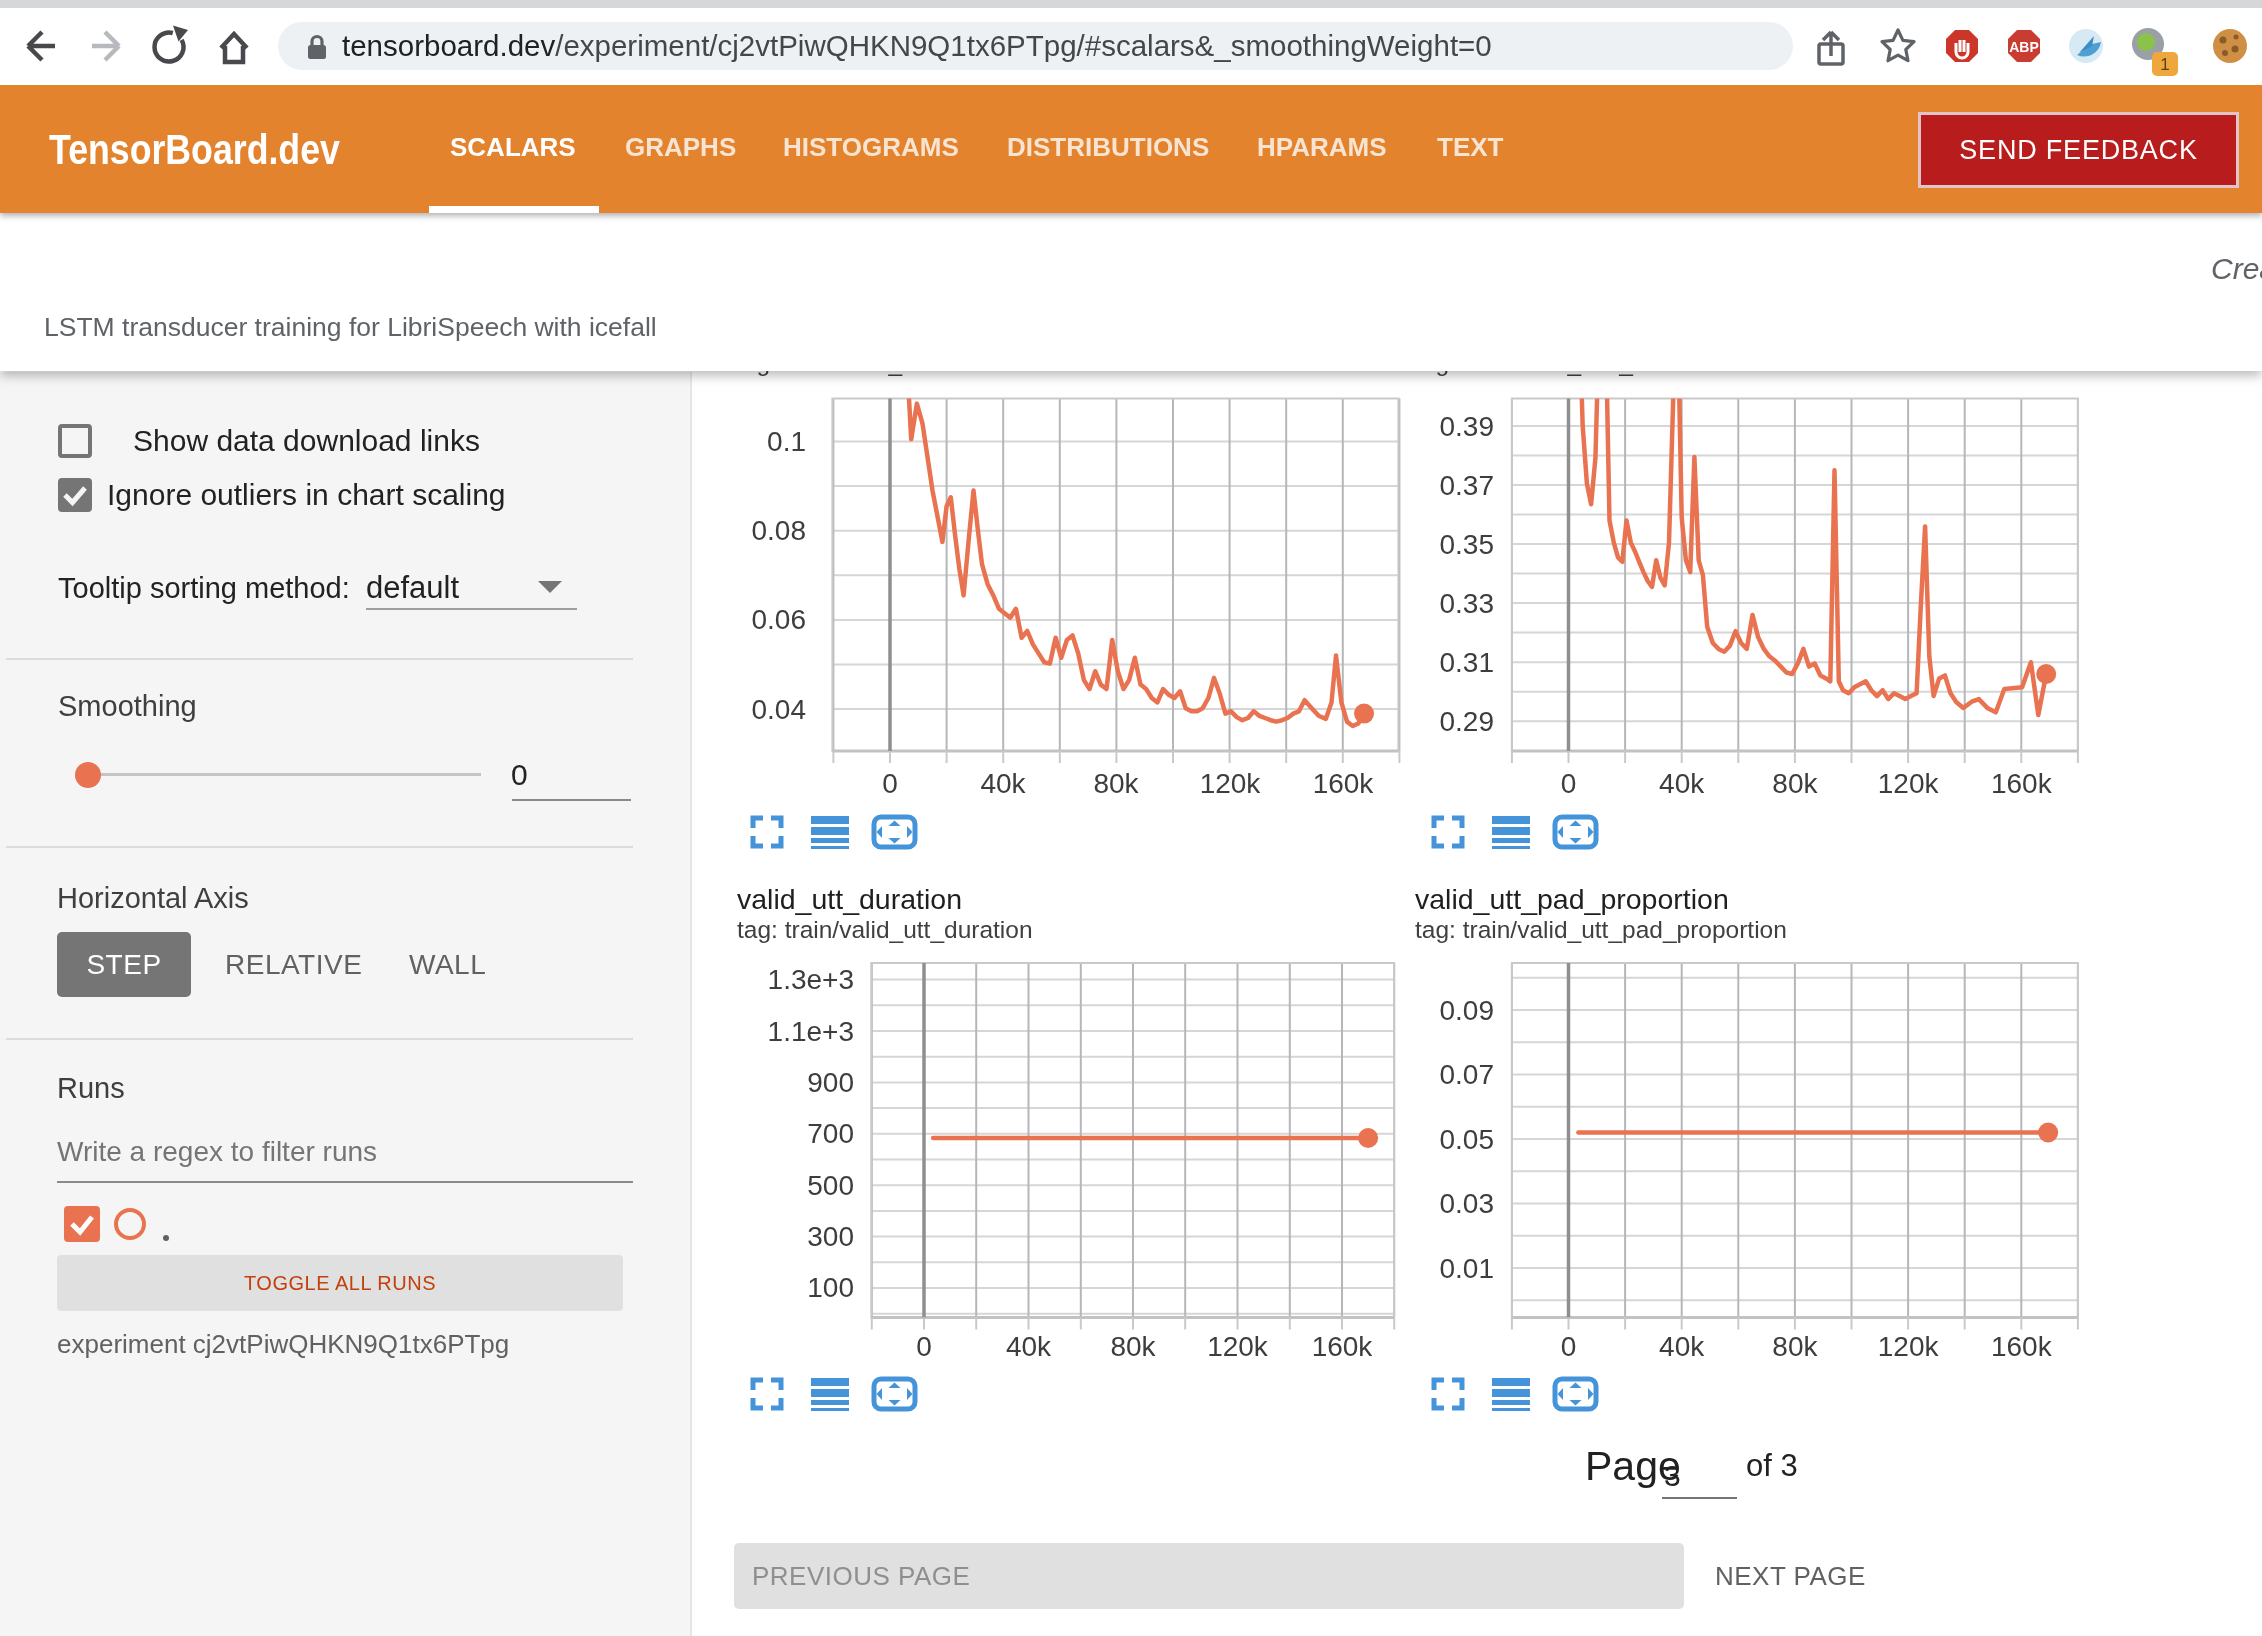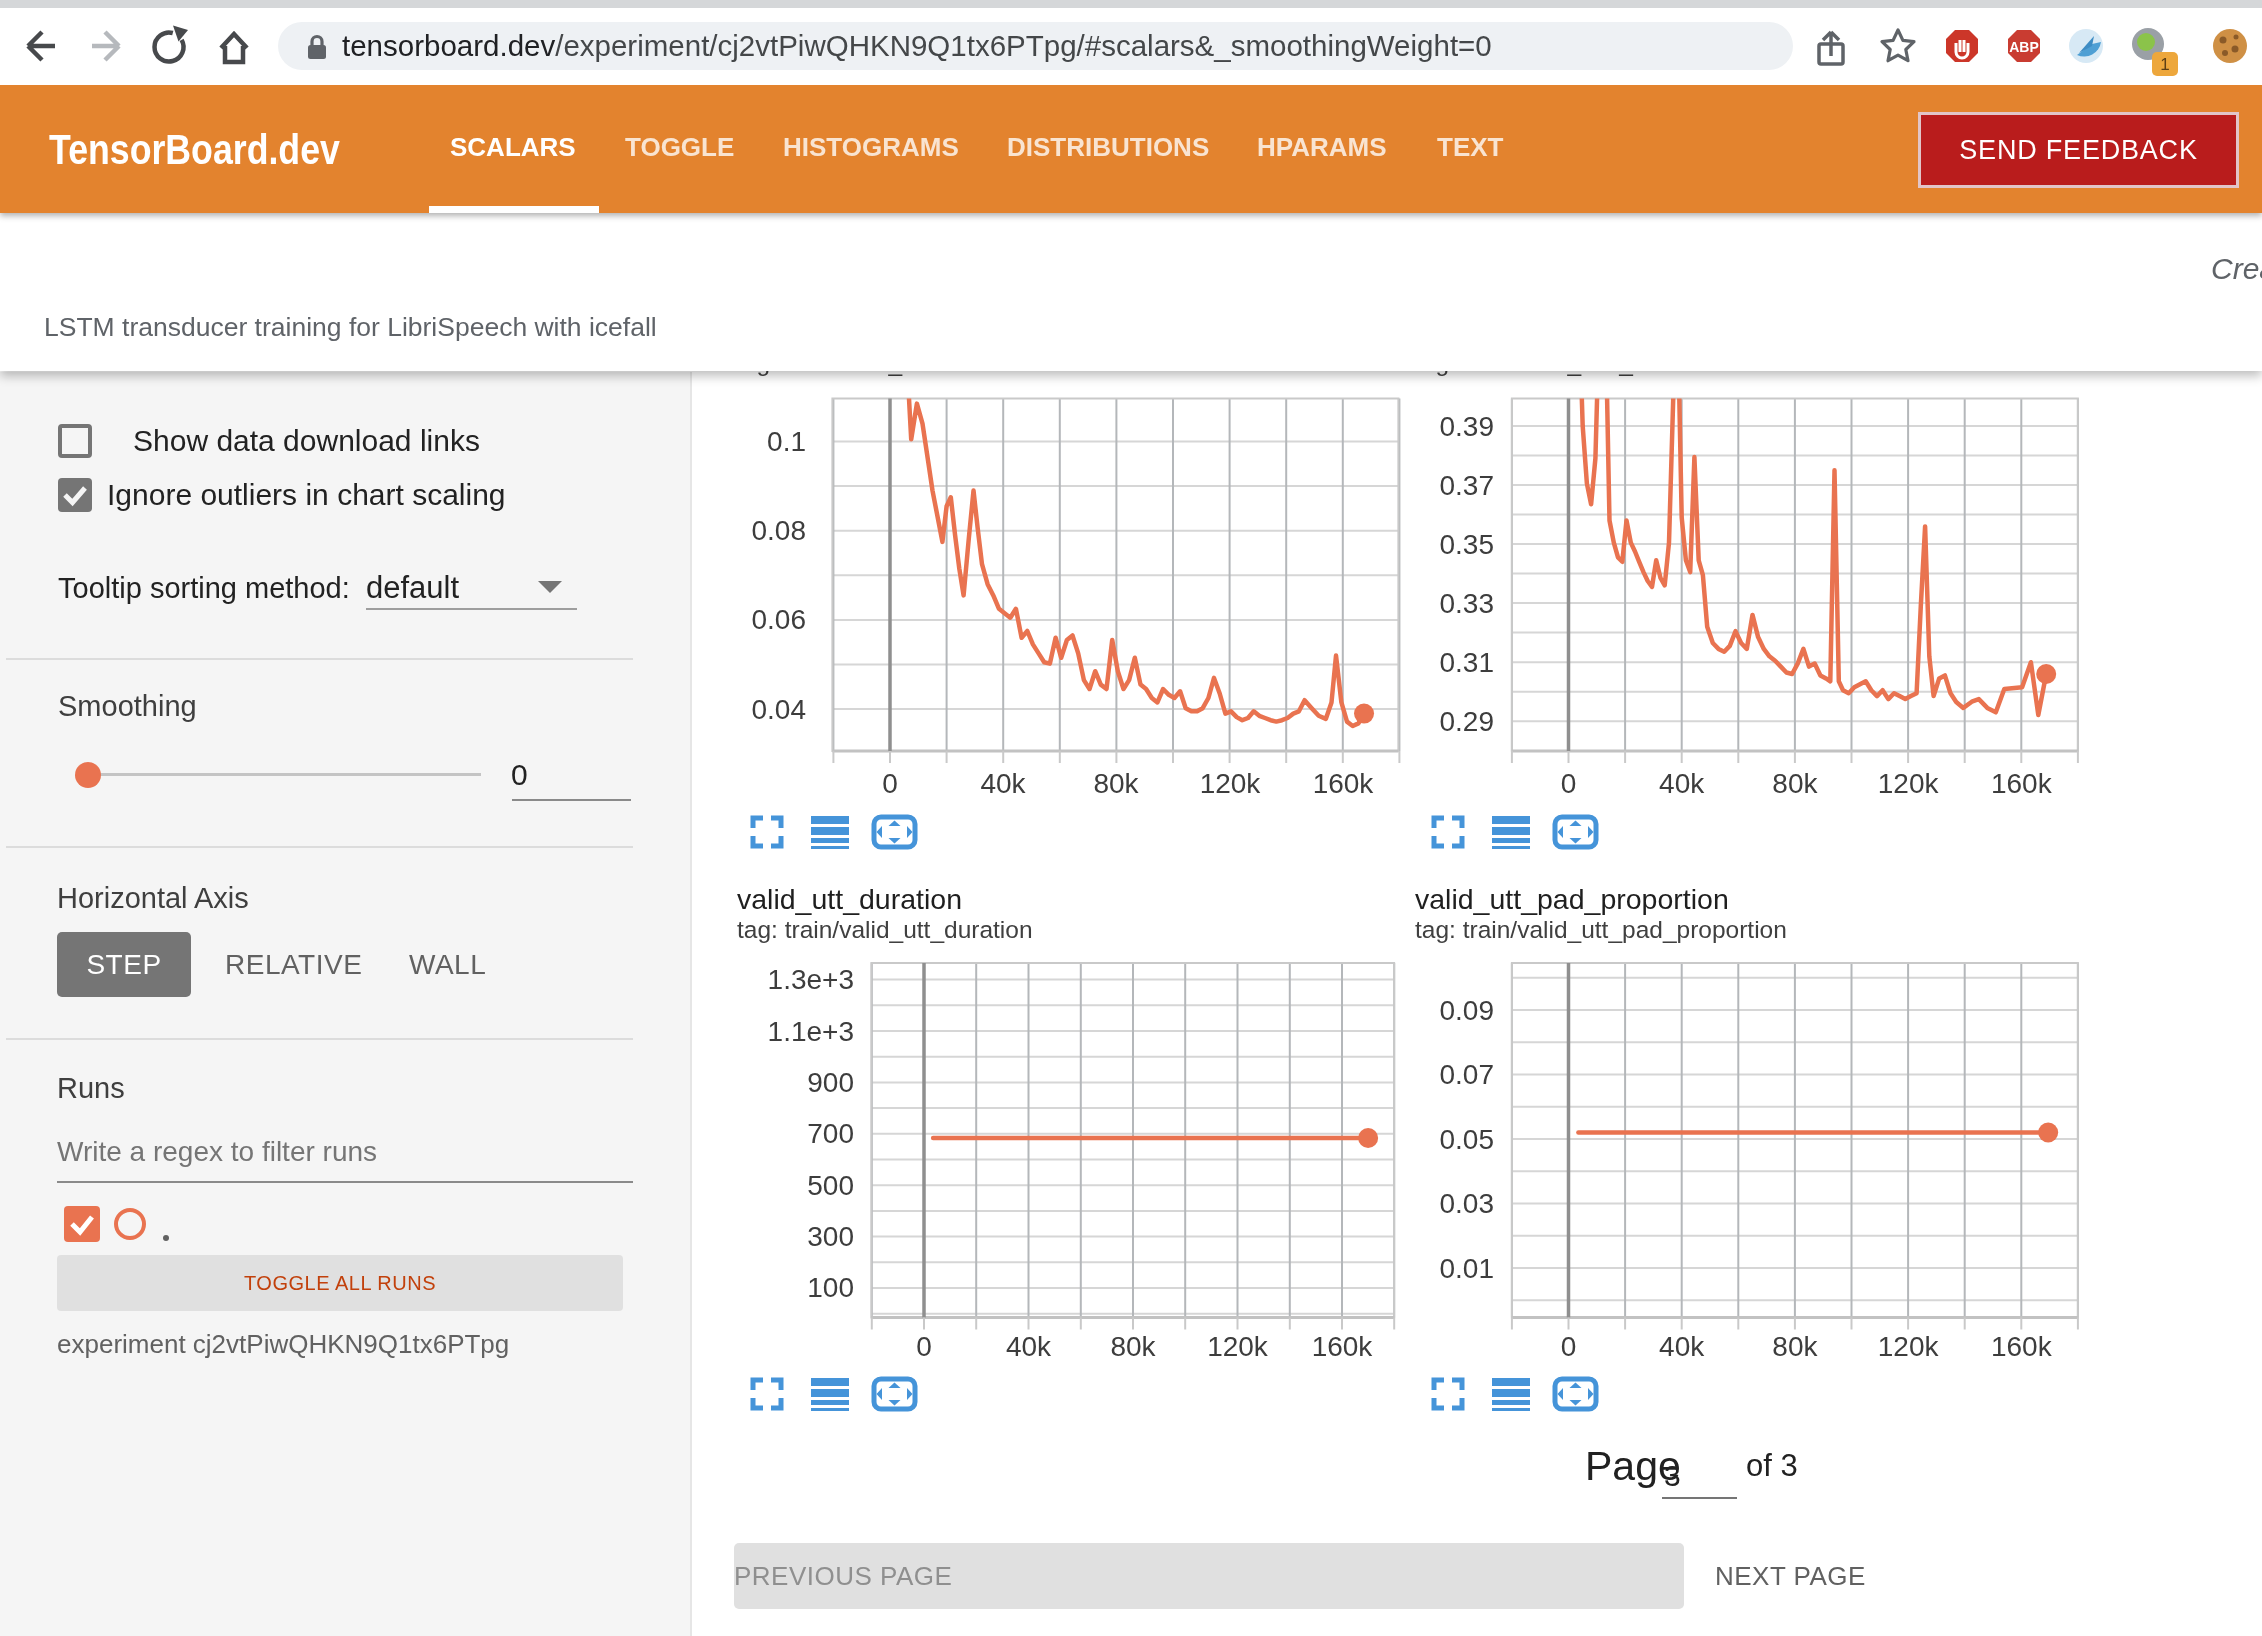--- a/index.html
+++ b/index.html
@@ -252,21 +252,21 @@
 <polygon points="1569.5,1400 1581.5,1400 1575.5,1405.5" fill="#4594d9"></polygon>
 <polygon points="1563,1388 1563,1400 1557.5,1394" fill="#4594d9"></polygon>
 <polygon points="1588,1388 1588,1400 1593.5,1394" fill="#4594d9"></polygon>
 </svg>
 <div class="a" style="left:690px;top:372px;width:2px;height:1264px;background:#e6e6e6;z-index:2"></div>
 <div class="a ct" style="left:1585px;top:1448px;height:36px;font-size:41px;color:#212121;z-index:1">Page</div>
 <div class="a ct" style="left:1664px;top:1458px;height:36px;font-size:30px;color:#212121;z-index:1">3</div>
 <div class="a" style="left:1662px;top:1497px;width:75px;height:2px;background:#757575;z-index:1"></div>
 <div class="a ct" style="left:1746px;top:1448px;height:36px;font-size:31px;color:#212121;z-index:1">of 3</div>
 <div class="a ct" style="left:734px;top:1543px;width:950px;height:66px;background:#e0e0e0;border-radius:5px;z-index:1">
-    <span style="font-size:26px;color:#8f8f8f;letter-spacing:0.5px">PREVIOUS PAGE</span>
+    <span style="margin-left:18px;font-size:26px;color:#8f8f8f;letter-spacing:0.5px">PREVIOUS PAGE</span>
   </div>
 <div class="a ct" style="left:1715px;top:1543px;height:66px;font-size:26px;color:#616161;letter-spacing:0.5px;z-index:1">NEXT PAGE</div>
 <div class="a" style="left:0;top:372px;width:690px;height:1264px;background:#f5f5f5;z-index:2"></div>
 <div class="a" style="z-index:3;left:58px;top:424px;width:26px;height:26px;border:4px solid #757575;border-radius:4px;background:#f5f5f5;"></div>
 <div class="a ct" style="z-index:3;left:107px;top:423px;height:36px;font-size:30px;color:#222;margin-left:26px;">Show data download links</div>
 <div class="a" style="z-index:3;left:58px;top:478px;width:34px;height:34px;border-radius:4px;background:#757575;"><svg width="34" height="34" viewBox="0 0 34 34">
       <path d="M7 17 l7.5 7.5 L27 10" stroke="#f5f5f5" stroke-width="5" fill="none"></path>
     </svg></div>
 <div class="a ct" style="z-index:3;left:107px;top:477px;height:36px;font-size:30px;color:#222;">Ignore outliers in chart scaling</div>
 <div class="a ct" style="z-index:3;left:58px;top:570px;height:36px;font-size:29px;color:#222;">Tooltip sorting method:</div>
@@ -302,21 +302,21 @@
 <div class="a ct" style="z-index:3;left:57px;top:1255px;width:566px;height:56px;background:#e0e0e0;border-radius:4px;justify-content:center">
     <span style="font-size:20px;color:#c2410c;letter-spacing:0.5px">TOGGLE ALL RUNS</span>
   </div>
 <div class="a ct" style="z-index:3;left:57px;top:1326px;height:36px;font-size:26px;color:#616161;">experiment cj2vtPiwQHKN9Q1tx6PTpg</div>
 <div class="a" style="left:0;top:213px;width:2262px;height:158px;background:#fff;box-shadow:0 5px 10px rgba(0,0,0,0.26);z-index:5"></div>
 <div class="a ct" style="left:2211px;top:252px;height:34px;font-size:30px;font-style:italic;color:#5f6368;z-index:6">Created&nbsp;w</div>
 <div class="a ct" style="left:44px;top:310px;height:34px;font-size:26.5px;color:#5f6368;z-index:6">LSTM transducer training for LibriSpeech with icefall</div>
 <div class="a" style="left:0;top:85px;width:2262px;height:128px;background:#e3832e;box-shadow:0 3px 6px rgba(0,0,0,0.3);z-index:7"></div>
 <div class="a ct" style="left:49px;top:85px;height:128px;font-size:43px;font-weight:bold;color:#fff;z-index:8;transform:scaleX(0.83);transform-origin:left center">TensorBoard.dev</div>
 <div class="a ct" style="left:450px;top:85px;height:124px;font-size:26px;font-weight:bold;letter-spacing:0px;color:#ffffff;z-index:8">SCALARS</div>
-<div class="a ct" style="left:625px;top:85px;height:124px;font-size:26px;font-weight:bold;letter-spacing:0px;color:rgba(255,255,255,0.78);z-index:8">TOGGLE</div>
+<div class="a ct" style="left:625px;top:85px;height:124px;font-size:26px;font-weight:bold;letter-spacing:0px;color:rgba(255,255,255,0.78);z-index:8">GRAPHS</div>
 <div class="a ct" style="left:783px;top:85px;height:124px;font-size:26px;font-weight:bold;letter-spacing:0px;color:rgba(255,255,255,0.78);z-index:8">HISTOGRAMS</div>
 <div class="a ct" style="left:1007px;top:85px;height:124px;font-size:26px;font-weight:bold;letter-spacing:0px;color:rgba(255,255,255,0.78);z-index:8">DISTRIBUTIONS</div>
 <div class="a ct" style="left:1257px;top:85px;height:124px;font-size:26px;font-weight:bold;letter-spacing:0px;color:rgba(255,255,255,0.78);z-index:8">HPARAMS</div>
 <div class="a ct" style="left:1437px;top:85px;height:124px;font-size:26px;font-weight:bold;letter-spacing:0px;color:rgba(255,255,255,0.78);z-index:8">TEXT</div>
 <div class="a" style="left:429px;top:206px;width:170px;height:7px;background:#fff;z-index:8"></div>
 <div class="a ct" style="left:1918px;top:112px;width:315px;height:70px;background:#b91c1c;border:3px solid rgba(236,240,244,0.8);border-radius:0;justify-content:center;z-index:8">
     <span style="font-size:27px;color:#fff;letter-spacing:0.8px">SEND FEEDBACK</span>
   </div>
 <div class="a" style="left:0;top:0;width:2262px;height:85px;background:#fff;z-index:9"></div>
 <div class="a" style="left:0;top:0;width:2262px;height:8px;background:#d5d7d9;z-index:10"></div>

